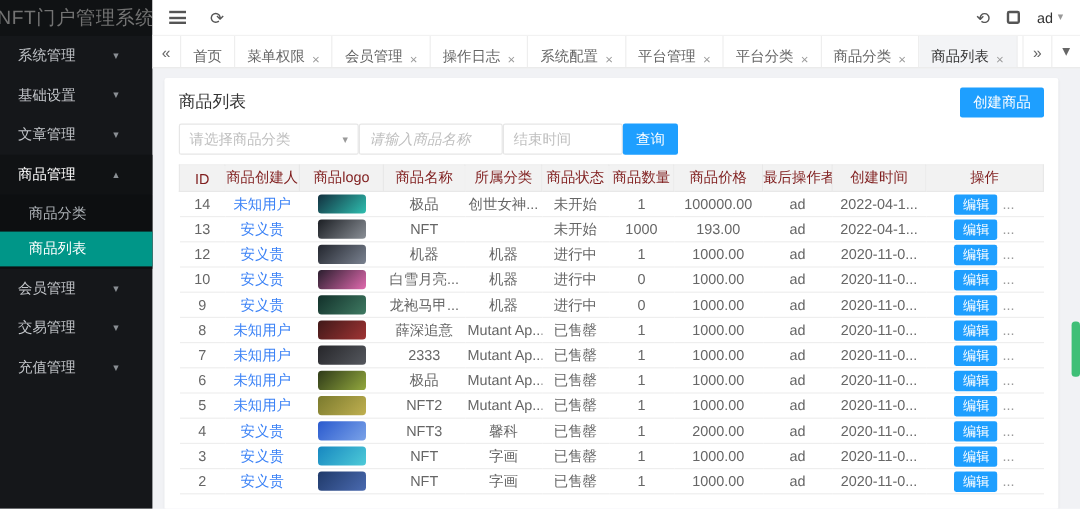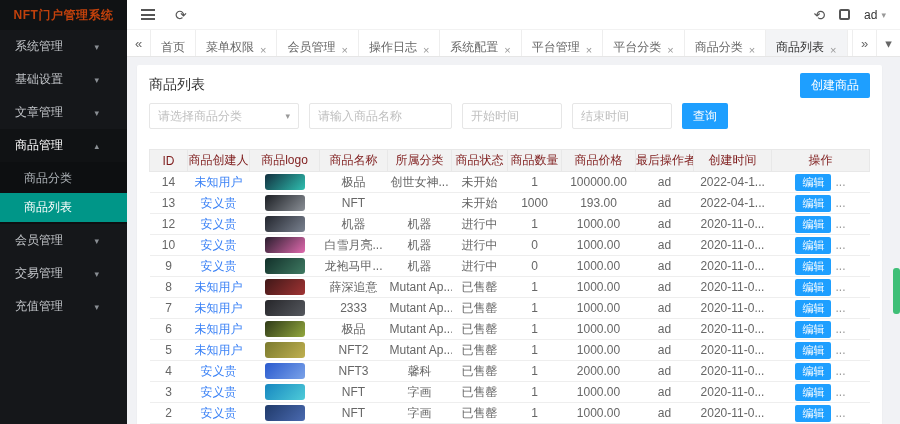--- a/index.html
+++ b/index.html
@@ -2,21 +2,21 @@
 <html><head>
 <meta charset="utf-8">
 <style>
   *{margin:0;padding:0;box-sizing:border-box}
   html,body{width:900px;height:424px;overflow:hidden}
   body{font-family:"Liberation Sans","DejaVu Sans",sans-serif;background:#f1f2f5;font-size:12px}
   .page{display:flex;width:900px;height:424px;position:relative}
 
   
   .sidebar{width:127px;background:#15171a;color:#c2c5c9;flex-shrink:0;display:flex;flex-direction:column}
-  .logo{height:30px;display:flex;align-items:center;justify-content:center;color:#c2410c;font-size:12px;font-weight:700;background:#101214;letter-spacing:.5px;white-space:nowrap}
+  .logo{height:30px;display:flex;align-items:center;justify-content:center;color:#737373;font-size:16px;font-weight:400;background:#101214;letter-spacing:.5px;white-space:nowrap}
   .menu-item{height:33px;display:flex;align-items:center;justify-content:space-between;padding:0 28px 0 15px;font-size:12px;cursor:pointer;white-space:nowrap}
   .menu-item.expanded{color:#fff;background:#101214}
   .menu-item .chev{font-size:9px;color:#8a8f94}
   .submenu{background:#0d0f11;padding:2px 0}
   .submenu-item{height:29px;line-height:29px;padding-left:24px;font-size:12px;color:#aeb3b8;cursor:pointer}
   .submenu-item.active{background:#009688;color:#fff}
 
   
   .main{flex:1;display:flex;flex-direction:column;min-width:0}
   .topbar{height:30px;background:#fff;display:flex;align-items:center;padding:0 14px;gap:20px;border-bottom:1px solid #f2f2f2}
@@ -37,21 +37,21 @@
   .tab .close{font-size:11px;color:#999}
   .tab.active{background:#f3f4f6;color:#333}
 
   
   .content{flex:1;padding:8px 18px 0 10px;overflow:hidden}
   .card{background:#fff;border-radius:2px;box-shadow:0 1px 2px rgba(0,0,0,.06);padding:8px 12px 0;height:600px}
   .card-head{display:flex;align-items:center;justify-content:space-between;height:24px;margin-bottom:6px}
   .card-title{font-size:14px;color:#333}
   .btn{background:#1E9FFF;color:#fff;border:none;border-radius:2px;font-size:12px;cursor:pointer;font-family:inherit}
   .btn-create{padding:4px 11px}
-  .filters{display:flex;gap:10px;margin-bottom:20px;align-items:center}
+  .filters{display:flex;gap:0;margin-bottom:8px;align-items:center}
   .f-select{width:150px;height:26px;border:1px solid #e6e6e6;border-radius:2px;font-size:12px;color:#bfbfbf;padding:0 8px;background:#fff;display:flex;align-items:center;justify-content:space-between;cursor:pointer}
   .f-select .sel-arrow{color:#999;font-size:9px}
   input.f-input{height:26px;border:1px solid #e6e6e6;border-radius:2px;font-size:12px;color:#666;padding:0 8px;background:#fff;font-family:inherit;outline:none}
   input.f-input::placeholder{color:#bfbfbf}
   .btn-search{width:46px;height:26px}
 
   
   table{width:100%;border-collapse:collapse;table-layout:fixed;text-align:center;font-size:12px;color:#666}
   thead th{background:#f2f2f2;border:1px solid #e8e8e8;font-weight:400;color:#7f1d1d;height:22px;overflow:hidden;white-space:nowrap}
   tbody td{border-bottom:1px solid #eee;height:21px;padding:0 2px;overflow:hidden;white-space:nowrap}
@@ -176,22 +176,21 @@
         <div class="card-head">
           <span class="card-title">商品列表</span>
           <button class="btn btn-create">创建商品</button>
         </div>
 
         <div class="filters">
           <div class="f-select">
             <span>请选择商品分类</span>
             <span class="sel-arrow">▾</span>
           </div>
-          <input class="f-input" style="width: 143px;" placeholder="请输入商品名称">
-          <input class="f-input" style="width: 100px;" placeholder="开始时间">
+          <input class="f-input" style="width: 120px; font-style: italic;" placeholder="请输入商品名称">
           <input class="f-input" style="width: 100px;" placeholder="结束时间">
           <button class="btn btn-search">查询</button>
         </div>
 
         <table>
           <thead>
               <tr id="thead-row">
                 <th>ID</th>
                 <th>商品创建人</th>
                 <th>商品logo</th>

